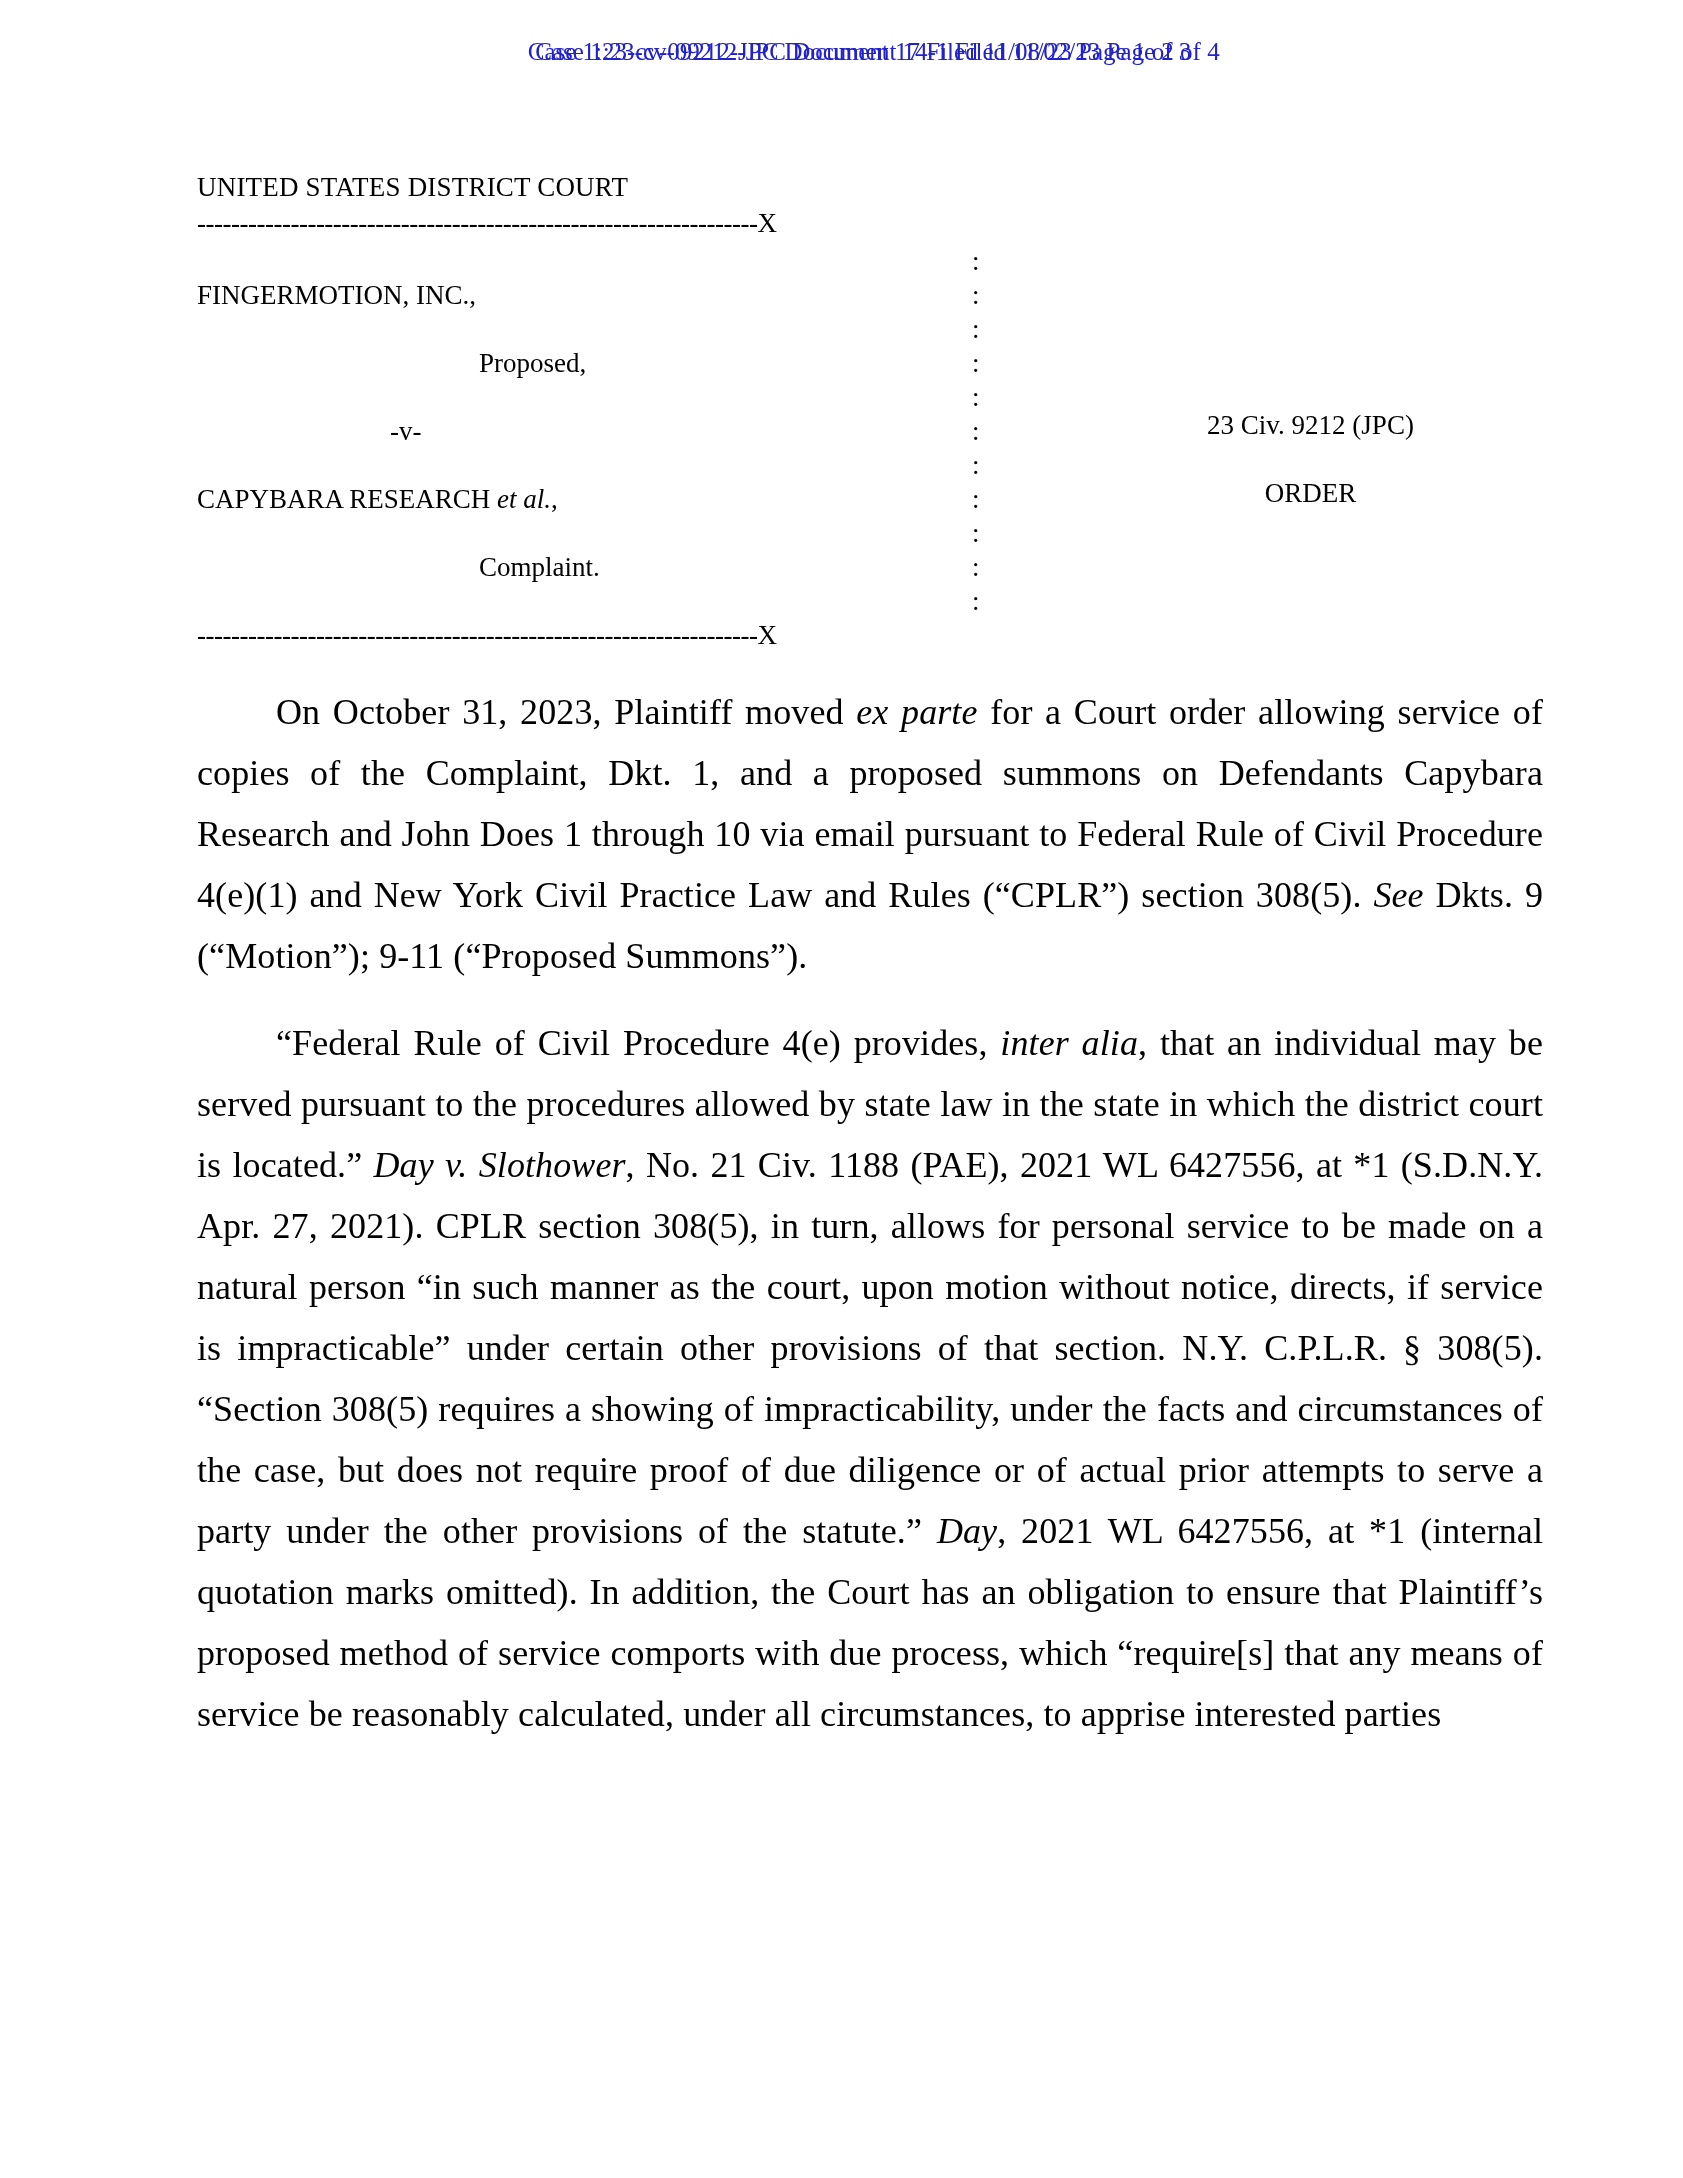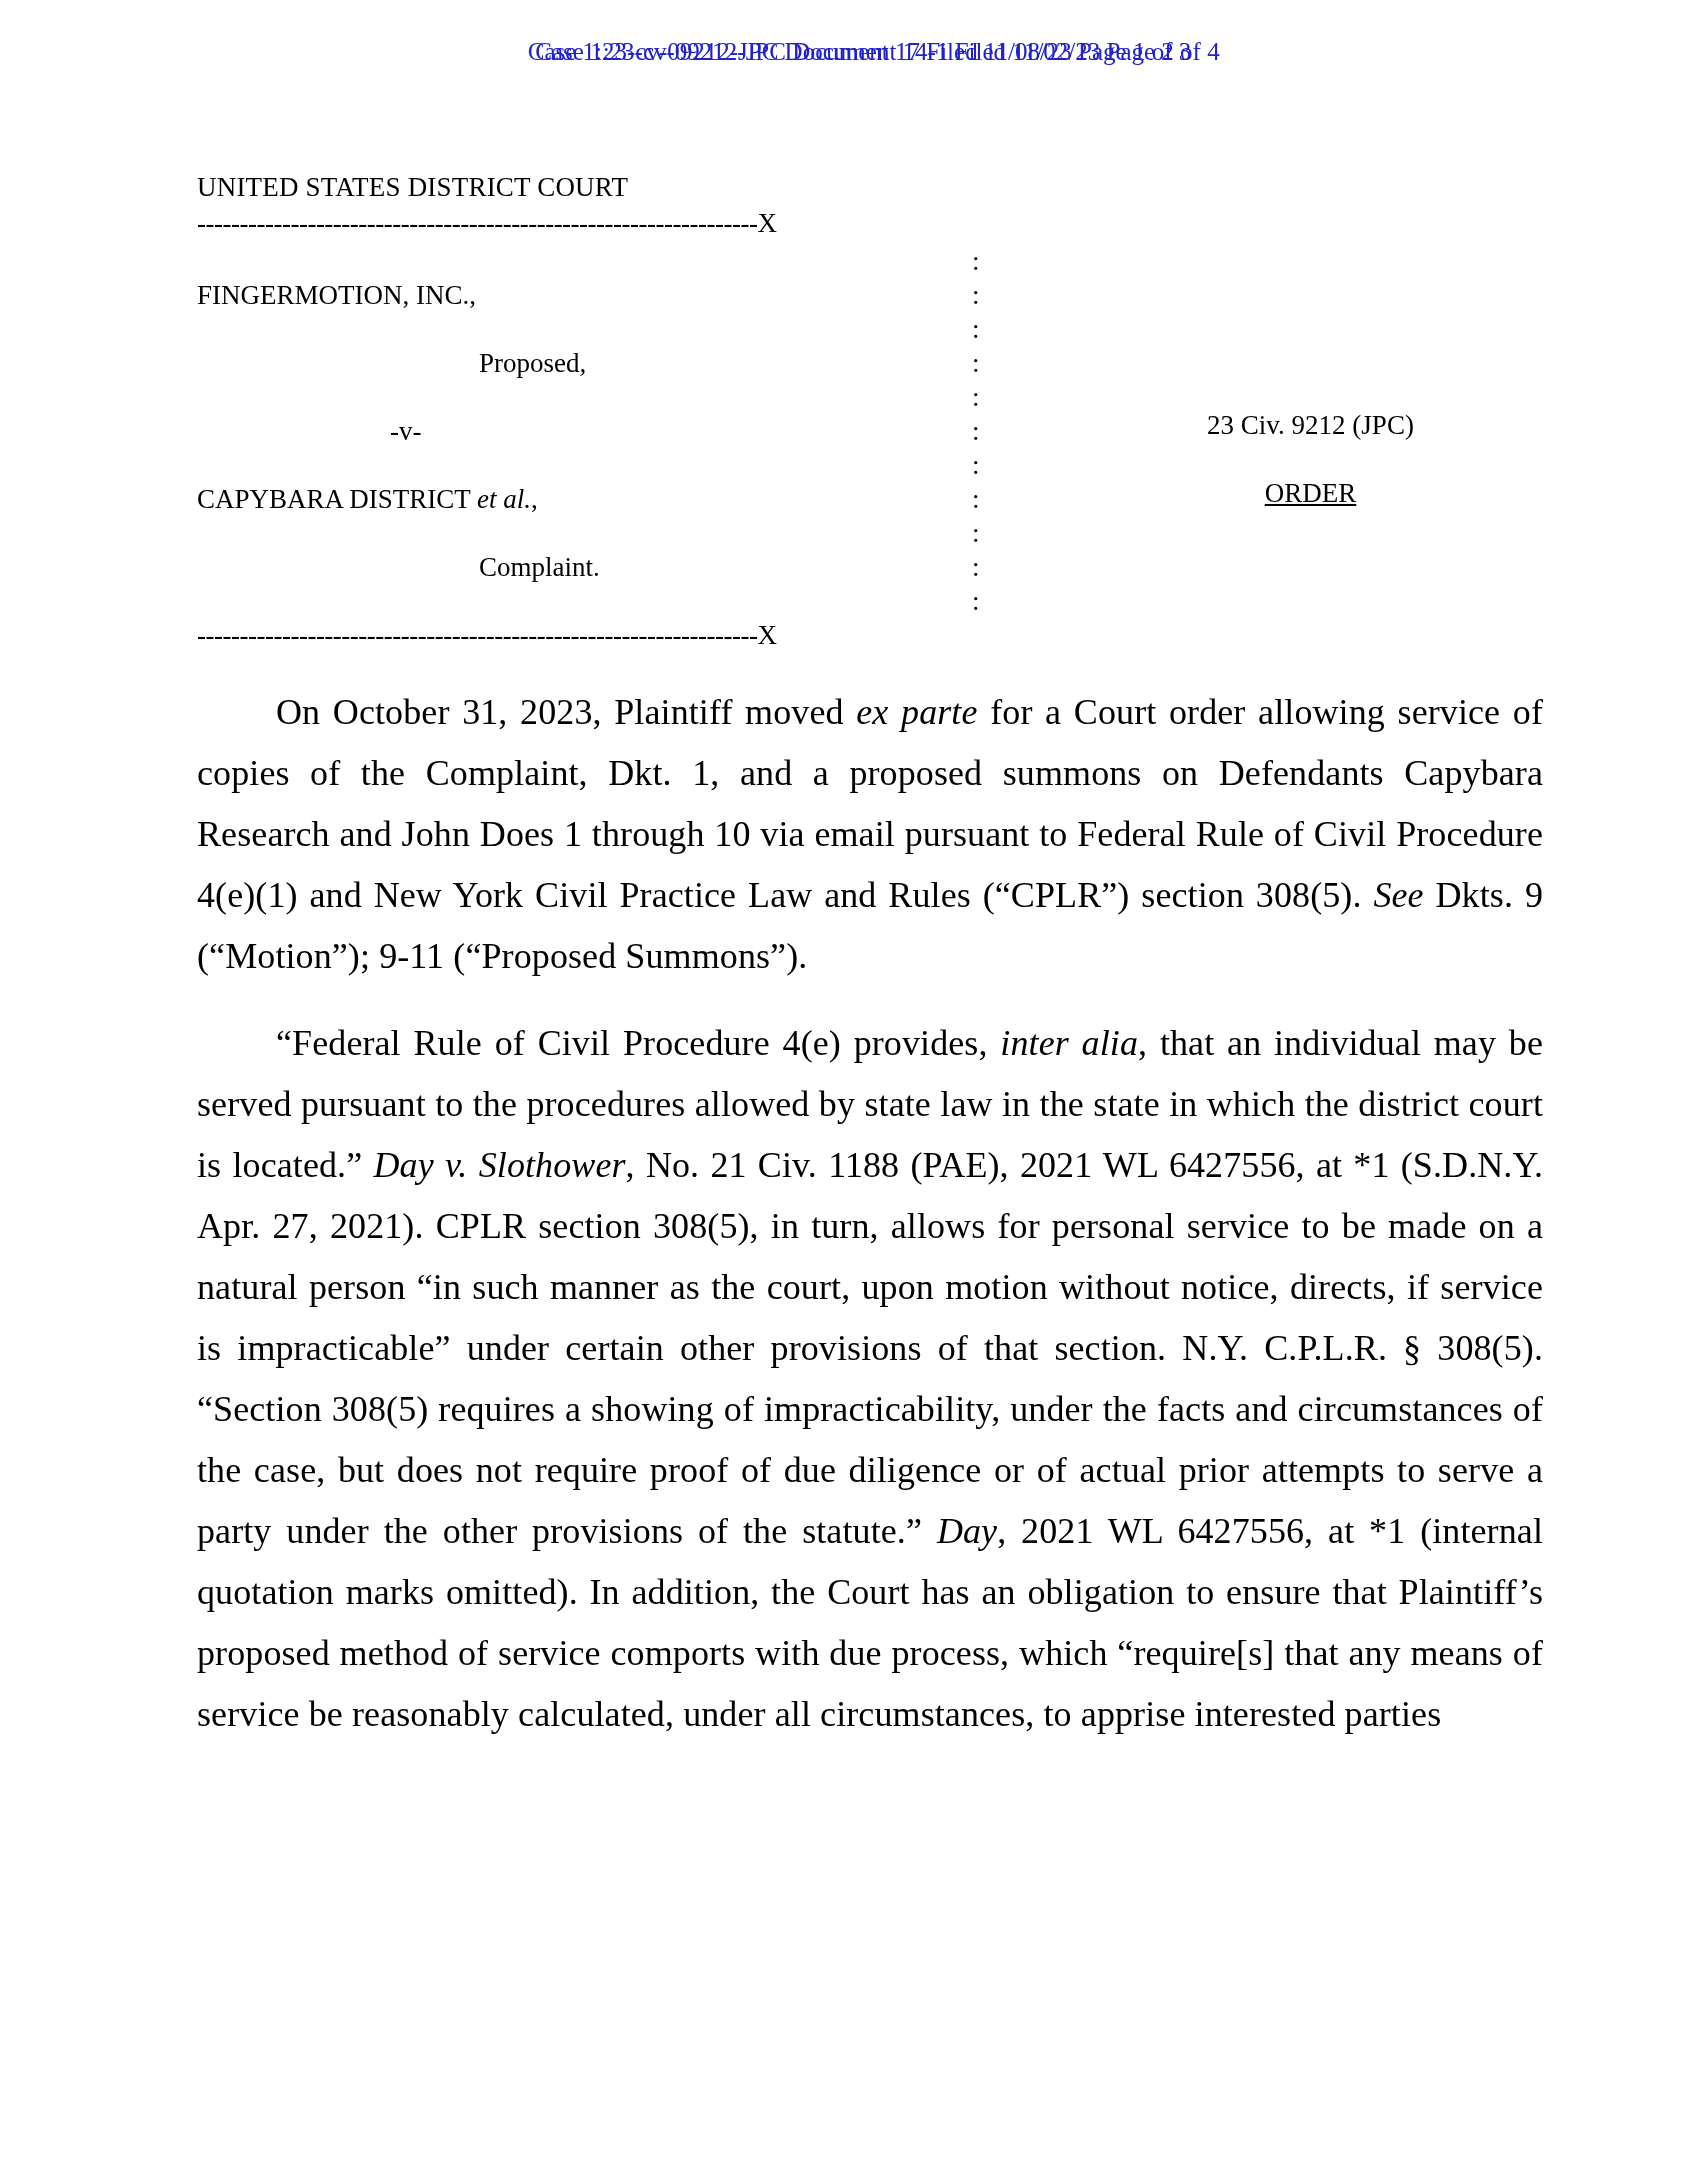--- a/index.html
+++ b/index.html
@@ -82,21 +82,21 @@
     position: absolute;
     left: 950px;
     white-space: nowrap;
     margin-top: 28px;
   }
   .cap-right.center {
     left: 950px;
     width: 327px;
     text-align: center;
   }
-  .u { text-decoration: underline; }
+  .u { }
   i, .i { font-style: italic; }
 
   .judge {
     margin-top: 22px;
     font-size: 27px;
     line-height: 34px;
   }
   p.para {
     margin: 0;
     margin-top: 26px;
@@ -152,21 +152,21 @@
         <span class="cap-left indent2">-v-</span>
         <span class="cap-colon">:</span>
       </div>
 
       <div class="caption-row">
         <span class="cap-colon">:</span>
         <span class="cap-right center u">ORDER</span>
       </div>
 
       <div class="caption-row">
-        <span class="cap-left"><span>CAPYBARA DISTRICT </span><i>et al.</i><span>,</span></span>
+        <span class="cap-left"><span>CAPYBARA RESEARCH </span><i>et al.</i><span>,</span></span>
         <span class="cap-colon">:</span>
       </div>
 
       <div class="caption-row">
         <span class="cap-colon">:</span>
       </div>
 
       <div class="caption-row">
         <span class="cap-left indent">Complaint.</span>
         <span class="cap-colon">:</span>

